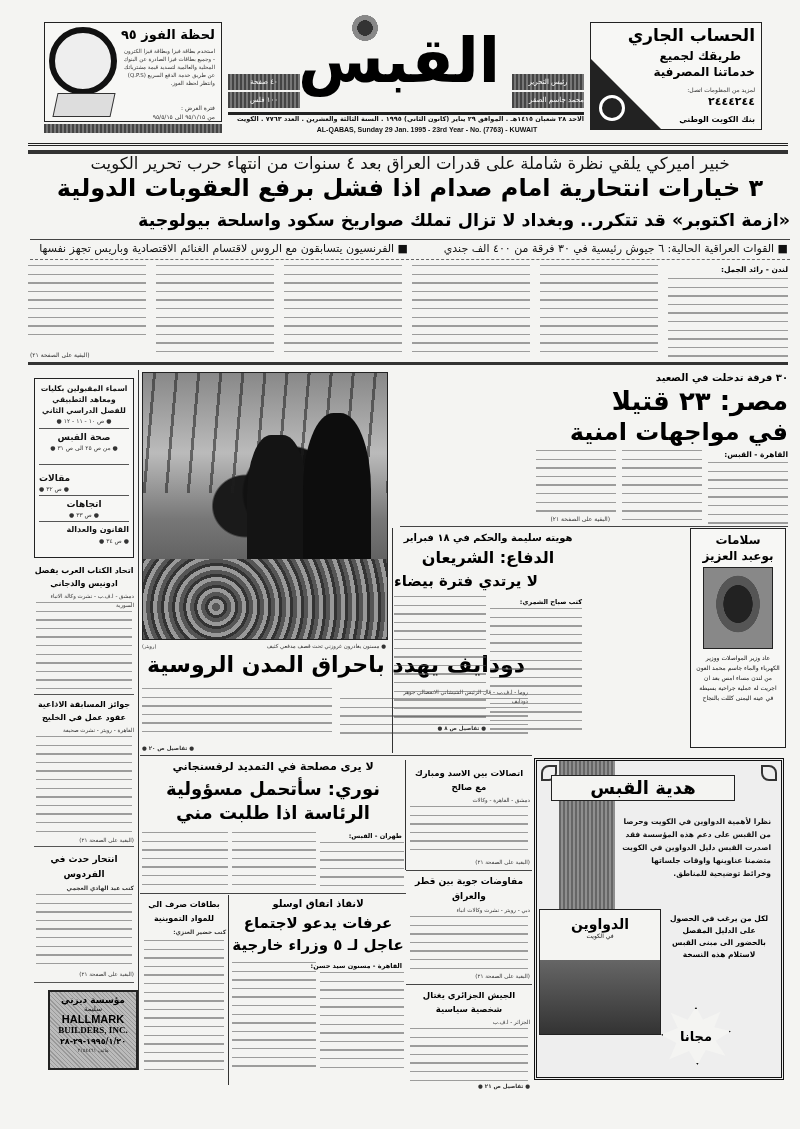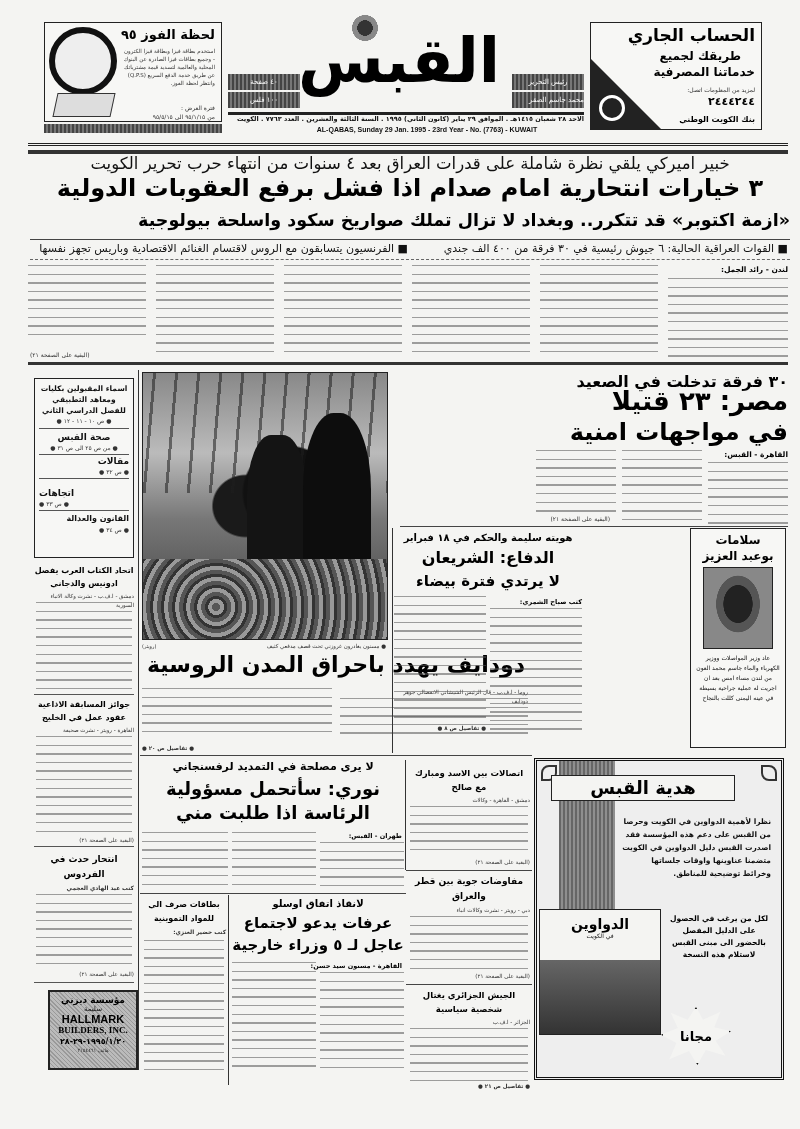--- a/index.html
+++ b/index.html
@@ -82,44 +82,44 @@
 <div class="abs rtl head-bold" style="right:12px;top:265px;font-size:7.5px">لندن - رائد الجمل:</div>
 <div class="abs rtl colbody" style="right:12px;top:278px;width:120px;height:80px;background:repeating-linear-gradient(180deg,#555 0 1.4px,transparent 1.4px 8.6px);opacity:.55"></div>
 <div class="abs rtl colbody" style="right:142px;top:265px;width:118px;height:90px;background:repeating-linear-gradient(180deg,#555 0 1.4px,transparent 1.4px 8.6px);opacity:.55"></div>
 <div class="abs rtl colbody" style="right:270px;top:265px;width:118px;height:90px;background:repeating-linear-gradient(180deg,#555 0 1.4px,transparent 1.4px 8.6px);opacity:.55"></div>
 <div class="abs rtl colbody" style="right:398px;top:265px;width:118px;height:90px;background:repeating-linear-gradient(180deg,#555 0 1.4px,transparent 1.4px 8.6px);opacity:.55"></div>
 <div class="abs rtl colbody" style="right:526px;top:265px;width:118px;height:90px;background:repeating-linear-gradient(180deg,#555 0 1.4px,transparent 1.4px 8.6px);opacity:.55"></div>
 <div class="abs rtl colbody" style="right:654px;top:265px;width:118px;height:75px;background:repeating-linear-gradient(180deg,#555 0 1.4px,transparent 1.4px 8.6px);opacity:.55"></div>
 <div class="abs rtl tiny" style="left:30px;top:350px;width:110px;text-align:left">(البقية على الصفحة ٢١)</div>
 <div class="hline" style="left:28px;top:362px;width:760px;border-top:3px solid #333"></div>
 
-<div class="abs rtl head-bold" style="right:12px;top:372px;font-size:16px">٣٠ فرقة تدخلت في الصعيد</div>
+<div class="abs rtl head-bold" style="right:12px;top:372px;font-size:10px">٣٠ فرقة تدخلت في الصعيد</div>
 <div class="abs rtl head-bold" style="right:12px;top:386px;width:250px;font-size:26px;white-space:nowrap">مصر: ٢٣ قتيلا</div>
 <div class="abs rtl head-bold" style="right:12px;top:418px;width:250px;font-size:24px;white-space:nowrap">في مواجهات امنية</div>
 <div class="abs rtl head-bold" style="right:12px;top:450px;font-size:7.5px">القاهرة - القبس:</div>
 <div class="abs" style="right:12px;top:462px;width:80px;height:62px;background:repeating-linear-gradient(180deg,#555 0 1.4px,transparent 1.4px 8.6px);opacity:.55"></div>
 <div class="abs" style="right:98px;top:450px;width:80px;height:72px;background:repeating-linear-gradient(180deg,#555 0 1.4px,transparent 1.4px 8.6px);opacity:.55"></div>
 <div class="abs" style="right:184px;top:450px;width:80px;height:62px;background:repeating-linear-gradient(180deg,#555 0 1.4px,transparent 1.4px 8.6px);opacity:.55"></div>
 <div class="abs rtl tiny" style="right:190px;top:514px;">(البقية على الصفحة ٢١)</div>
 <div class="hline" style="left:400px;top:526px;width:388px;border-top:1px solid #444"></div>
 
 <div class="abs box" style="left:34px;top:378px;width:100px;height:180px;padding:4px 4px;">
   <div class="rtl" style="font-size:7.5px;line-height:11px;text-align:center;font-weight:bold">
     <div>اسماء المقبولين بكليات ومعاهد التطبيقي للفصل الدراسي الثاني</div>
     <div class="tiny" style="font-weight:normal">● ص ١٠ - ١١ - ١٢ ●</div>
   </div>
   <div class="rtl" style="font-size:9px;line-height:12px;text-align:center;font-weight:bold;margin-top:3px;border-top:1px solid #555;padding-top:2px">
     <div>صحة القبس</div>
     <div class="tiny" style="font-weight:normal">● من ص ٢٥ الى ص ٣١ ●</div>
   </div>
-  <div class="rtl" style="font-size:9px;line-height:12px;text-align:right;font-weight:bold;margin-top:2px;border-top:1px solid #555;padding-top:0">
+  <div class="rtl" style="font-size:9px;line-height:12px;text-align:left;font-weight:bold;margin-top:12px;border-top:1px solid #555;padding-top:7px">
     <div>مقالات</div>
     <div class="tiny" style="font-weight:normal">● ص ٣٢ ●</div>
   </div>
-  <div class="rtl" style="font-size:9px;line-height:12px;text-align:left;font-weight:bold;margin-top:2px;border-top:1px solid #555;padding-top:8px">
+  <div class="rtl" style="font-size:9px;line-height:12px;text-align:center;font-weight:bold;margin-top:2px;border-top:1px solid #555;padding-top:2px">
     <div>اتجاهات</div>
     <div class="tiny" style="font-weight:normal">● ص ٣٣ ●</div>
   </div>
   <div class="rtl" style="font-size:8px;line-height:12px;font-weight:bold;margin-top:2px;border-top:1px solid #555;padding-top:2px">
     <div>القانون والعدالة</div>
     <div class="tiny" style="font-weight:normal">● ص ٣٤ ●</div>
   </div>
 </div>
 
 <div class="abs rtl head-bold" style="left:34px;top:564px;width:100px;font-size:8px;line-height:13px;text-align:center">اتحاد الكتاب العرب يفصل ادونيس والدجاني</div>
@@ -159,21 +159,21 @@
 <div class="abs rtl head-bold" style="left:142px;top:652px;width:388px;font-size:22px;text-align:center;white-space:nowrap">دودايف يهدد باحراق المدن الروسية</div>
 <div class="abs rtl tiny" style="right:272px;top:688px;width:128px;font-size:5.5px">روما - ا.ف.ب - قال الرئيس الشيشاني الانفصالي جوهر دودايف</div>
 <div class="abs" style="left:340px;top:698px;width:188px;height:42px;background:repeating-linear-gradient(180deg,#555 0 1.4px,transparent 1.4px 8.6px);opacity:.55"></div>
 <div class="abs" style="left:142px;top:688px;width:190px;height:52px;background:repeating-linear-gradient(180deg,#555 0 1.4px,transparent 1.4px 8.6px);opacity:.55"></div>
 <div class="abs rtl tiny" style="left:142px;top:744px;font-size:5.5px;font-weight:bold">● تفاصيل ص ٢٠ ●</div>
 <div class="hline" style="left:140px;top:755px;width:392px;border-top:1px solid #444"></div>
 
 <div class="vline" style="left:392px;top:528px;height:225px"></div>
 <div class="abs rtl head-bold" style="left:394px;top:532px;width:188px;font-size:10px;text-align:center;white-space:nowrap">هويته سليمة والحكم في ١٨ فبراير</div>
 <div class="abs rtl head-bold" style="left:394px;top:548px;width:188px;font-size:16px;text-align:center;white-space:nowrap">الدفاع: الشريعان</div>
-<div class="abs rtl head-bold" style="left:394px;top:572px;width:188px;font-size:15px;text-align:center;white-space:nowrap">لا يرتدي فترة بيضاء</div>
+<div class="abs rtl head-bold" style="left:394px;top:572px;width:188px;font-size:15px;text-align:left;white-space:nowrap">لا يرتدي فترة بيضاء</div>
 <div class="abs rtl head-bold" style="right:218px;top:598px;font-size:6.5px">كتب صباح الشمري:</div>
 <div class="abs" style="left:490px;top:608px;width:92px;height:124px;background:repeating-linear-gradient(180deg,#555 0 1.4px,transparent 1.4px 8.6px);opacity:.55"></div>
 <div class="abs" style="left:394px;top:596px;width:92px;height:124px;background:repeating-linear-gradient(180deg,#555 0 1.4px,transparent 1.4px 8.6px);opacity:.55"></div>
 <div class="abs rtl tiny" style="left:394px;top:724px;width:92px;font-size:5.5px;font-weight:bold">● تفاصيل ص ٨ ●</div>
 
 <div class="abs box" style="left:690px;top:528px;width:96px;height:220px;">
   <div class="rtl head-bold" style="font-size:12px;text-align:center;margin-top:4px">سلامات</div>
   <div class="rtl head-bold" style="font-size:12px;text-align:center;margin-top:2px">بوعبد العزيز</div>
   <div class="photo2" style="width:70px;height:82px;margin:4px auto;border:1px solid #222"></div>
   <div class="rtl" style="font-size:6px;line-height:10px;padding:0 5px;text-align:center">عاد وزير المواصلات ووزير الكهرباء والماء جاسم محمد العون من لندن مساء امس بعد ان اجريت له عملية جراحية بسيطة في عينه اليمنى كللت بالنجاح</div>

